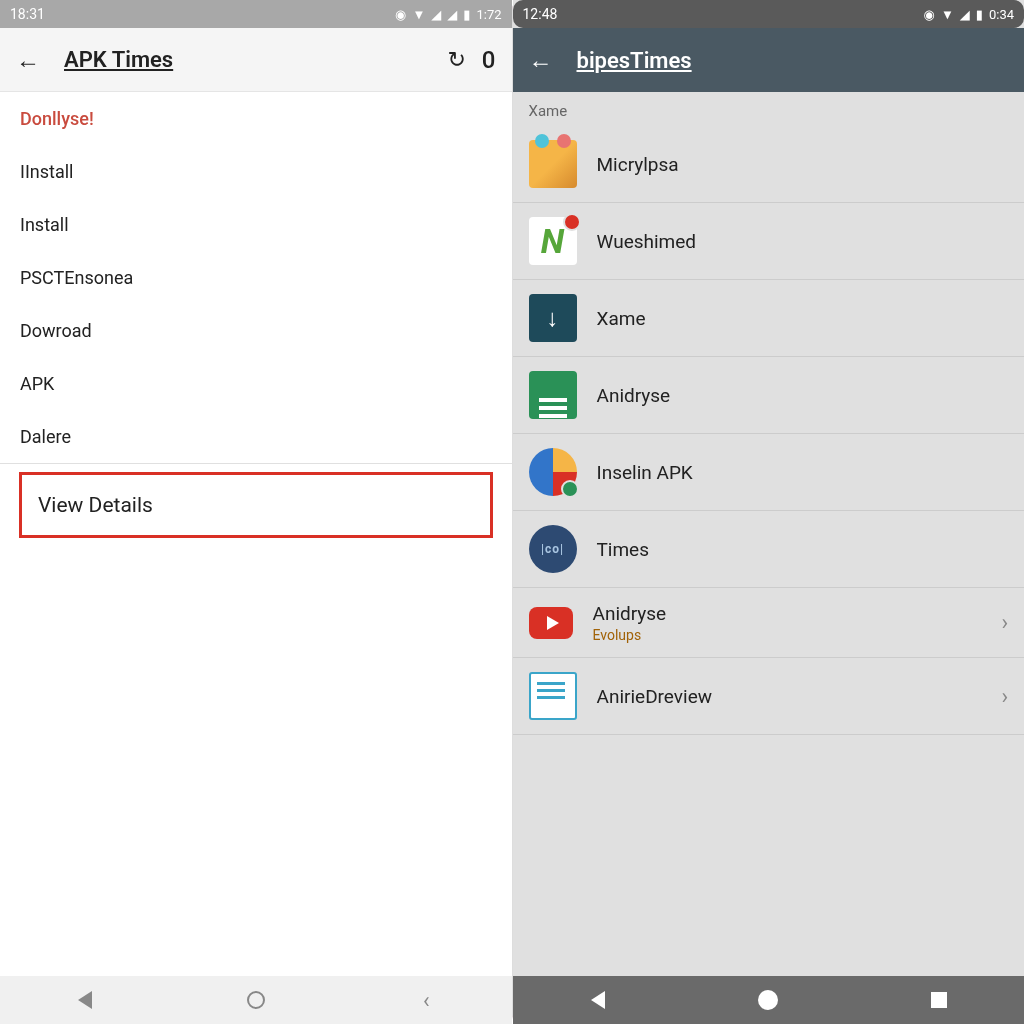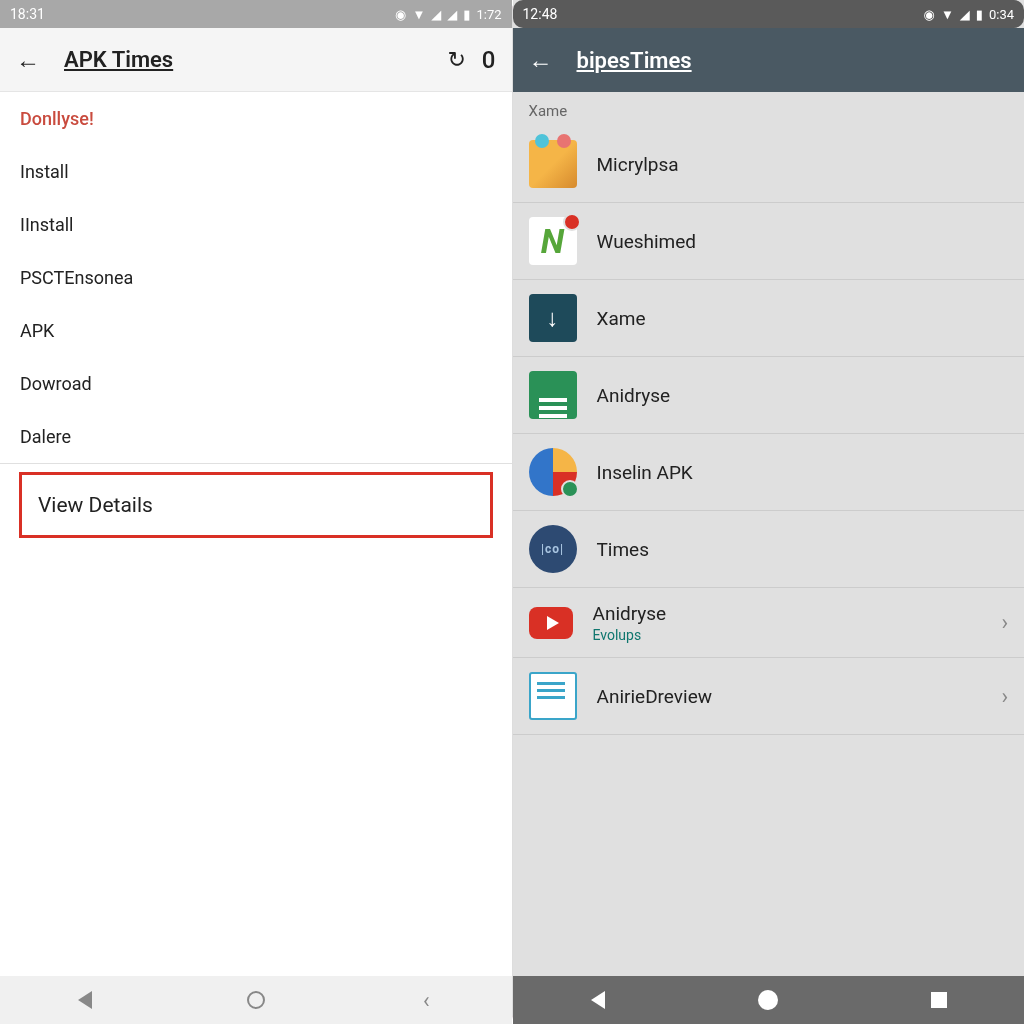--- a/index.html
+++ b/index.html
@@ -36,21 +36,21 @@
 .view-details-wrap .label { font-size: 21px; color: #222; }
 
 
 .right-content { flex: 1; overflow-y: auto; }
 .section-label { padding: 10px 16px 6px; font-size: 15px; color: #666; }
 .app-row { display: flex; align-items: center; padding: 14px 16px; border-bottom: 1px solid #ccc; cursor: pointer; background: #e0e0e0; }
 .app-row:first-of-type { border-top: none; }
 .app-icon { width: 48px; height: 48px; margin-right: 20px; flex-shrink: 0; display: flex; align-items: center; justify-content: center; border-radius: 4px; }
 .app-text { flex: 1; display: flex; flex-direction: column; }
 .app-name { font-size: 19px; color: #222; }
-.app-sub { font-size: 14px; color: #0f766e; margin-top: 2px; }
+.app-sub { font-size: 14px; color: #a16207; margin-top: 2px; }
 .chevron { font-size: 22px; color: #888; }
 
 
 .ico-mail { background: linear-gradient(135deg, #f5b547 0%, #f5b547 50%, #d68a2e 100%); position: relative; }
 .ico-mail::before { content: ''; position: absolute; top: -6px; left: 6px; width: 14px; height: 14px; background: #4fc3d9; border-radius: 50%; }
 .ico-mail::after { content: ''; position: absolute; top: -6px; right: 6px; width: 14px; height: 14px; background: #e87472; border-radius: 50%; }
 .ico-n { background: #fff; color: #56a63a; font-size: 34px; font-weight: bold; font-style: italic; position: relative; }
 .ico-n::after { content: ''; position: absolute; top: -4px; right: -4px; width: 14px; height: 14px; background: #d93025; border-radius: 50%; border: 2px solid #e0e0e0; }
 .ico-down { background: #1e4a5a; color: #fff; font-size: 24px; }
 .ico-lines { background: #2a9157; }
@@ -94,25 +94,25 @@
       </span>
     </div>
     <div class="app-bar app-bar-left">
       <span class="back">←</span>
       <span class="title">APK Times</span>
       <span class="refresh">↻</span>
       <span class="count">0</span>
     </div>
     <div class="left-content" id="left-menu">
         <div class="menu-item highlight">Donllyse!</div>
+        <div class="menu-item">IInstall</div>
         <div class="menu-item">Install</div>
-        <div class="menu-item">IInstall</div>
         <div class="menu-item">PSCTEnsonea</div>
+        <div class="menu-item">Dowroad</div>
         <div class="menu-item">APK</div>
-        <div class="menu-item">Dowroad</div>
         <div class="menu-item">Dalere</div>
         <div class="divider"></div>
         <div class="view-details-wrap"><span class="label">View Details</span></div>
       </div>
     <div class="nav-bar nav-bar-left">
       <div class="nav-btn">
           <div class="nav-tri-left"></div>
         </div>
       <div class="nav-btn">
           <div class="nav-circle"></div>

